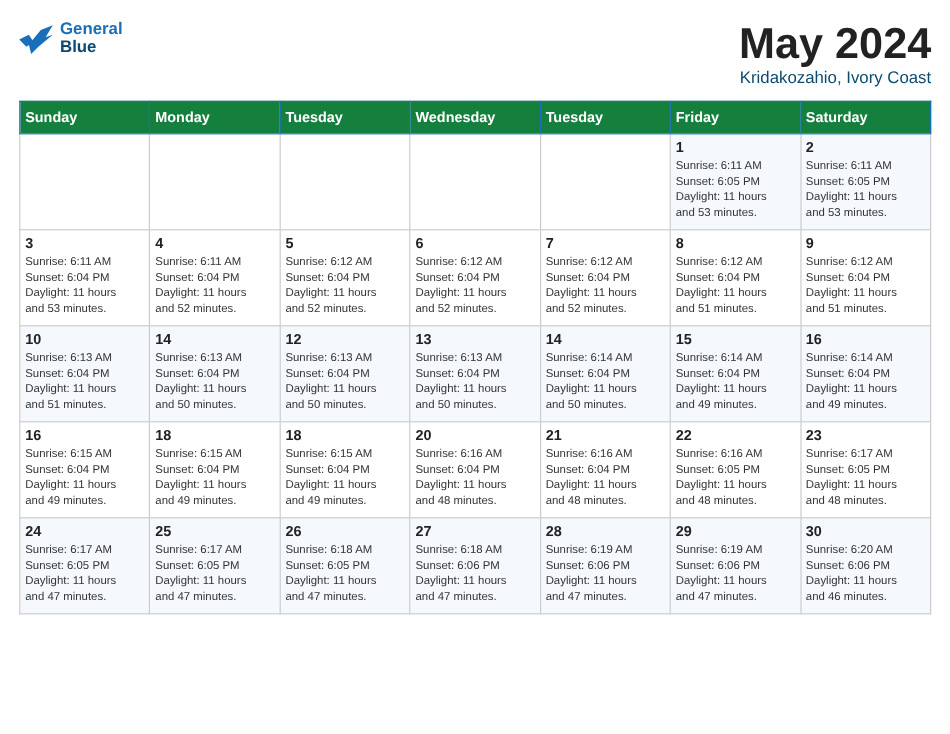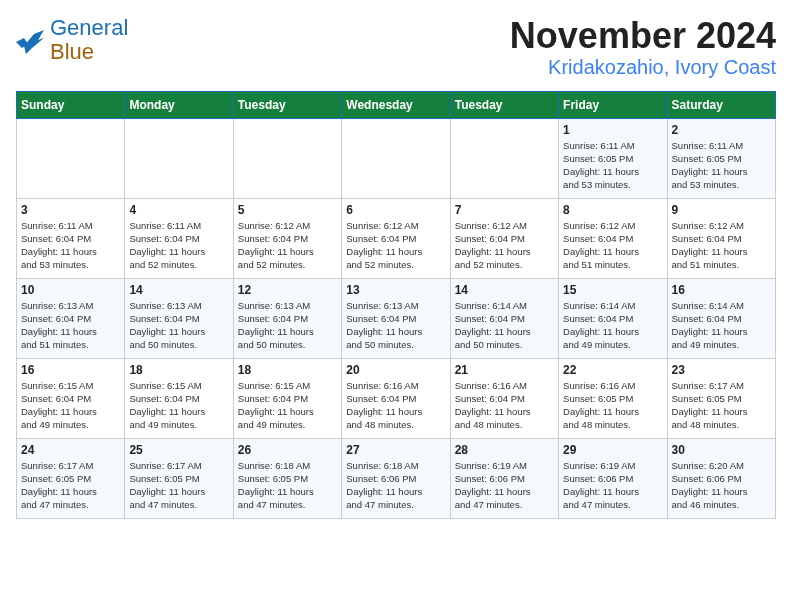--- a/index.html
+++ b/index.html
@@ -15,44 +15,44 @@
       justify-content: space-between;
       align-items: flex-start;
       margin-bottom: 12px;
     }
     .logo {
       display: flex;
       align-items: center;
       gap: 4px;
     }
     .logo-text {
-      font-size: 22px;
-      font-weight: normal;
+      font-size: 14px;
+      font-weight: bold;
       color: #333;
       line-height: 1.1;
     }
     .logo-text span {
       color: #1a6fba;
     }
     .logo-bird {
       width: 30px;
       height: 28px;
     }
     .title-block {
       text-align: right;
     }
     .month-title {
       font-size: 36px;
       font-weight: bold;
       color: #222;
       line-height: 1.1;
     }
     .location {
-      font-size: 20px;
-      color: #3b82f6;
+      font-size: 14px;
+      color: #0c4a6e;
     }
     table {
       width: 100%;
       border-collapse: collapse;
       table-layout: fixed;
     }
     thead tr th {
       background-color: #15803d;
       color: #fff;
       font-size: 12px;
@@ -93,25 +93,25 @@
 <body>
 
 <div class="header">
   <div class="logo">
     <svg class="logo-bird" viewBox="0 0 30 28">
       <polygon points="8,20 18,8 28,4 22,14 28,12 16,22 10,28" fill="#1a6fba"></polygon>
       <polygon points="0,16 8,12 12,18 6,22" fill="#1a6fba"></polygon>
     </svg>
     <div class="logo-text">
       <div><span>General</span></div>
-      <div><span style="color:#a16207">Blue</span></div>
+      <div><span style="color:#0c4a6e">Blue</span></div>
     </div>
   </div>
   <div class="title-block">
-    <div class="month-title">November 2024</div>
+    <div class="month-title">May 2024</div>
     <div class="location">Kridakozahio, Ivory Coast</div>
   </div>
 </div>
 
 <table>
   <thead>
     <tr>
     <th>Sunday</th>
         <th>Monday</th>
         <th>Tuesday</th>

